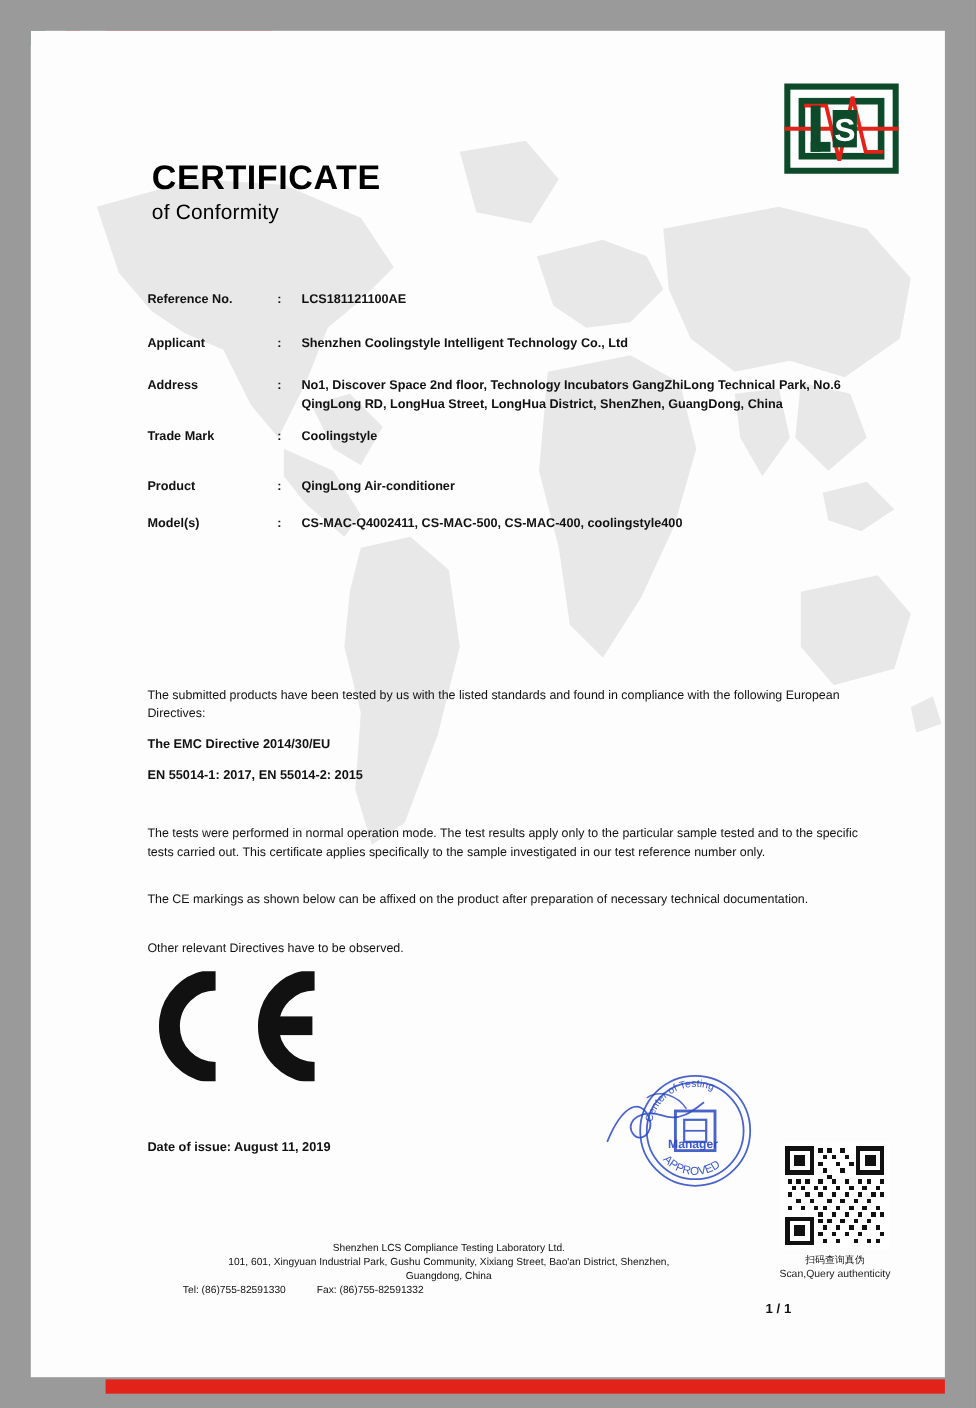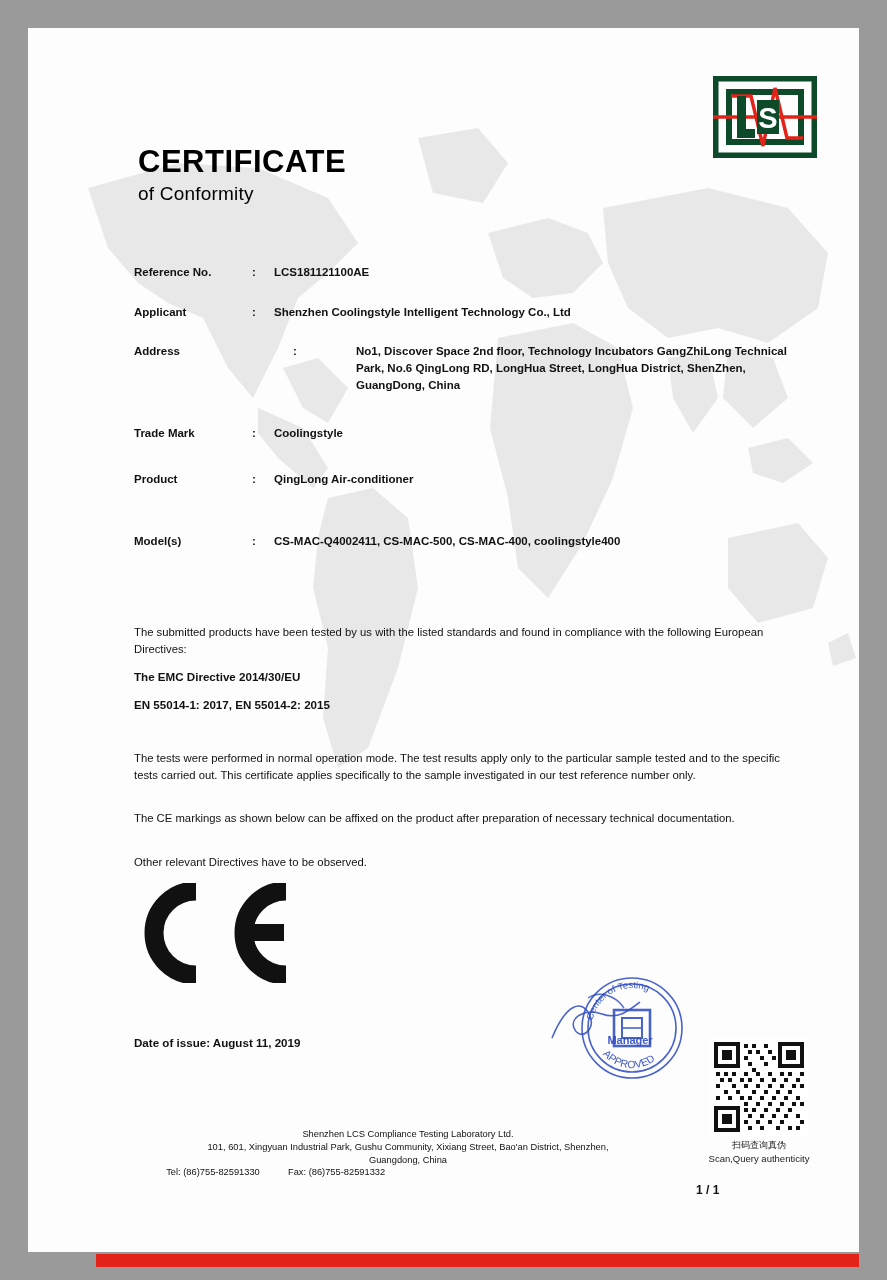--- a/index.html
+++ b/index.html
@@ -271,31 +271,31 @@
       <div class="field-row">
         <span class="field-label">Reference No.</span>
         <span class="field-colon">:</span>
         <span class="field-value">LCS181121100AE</span>
       </div>
       <div class="field-row">
         <span class="field-label">Applicant</span>
         <span class="field-colon">:</span>
         <span class="field-value">Shenzhen Coolingstyle Intelligent Technology Co., Ltd</span>
       </div>
-      <div class="field-row" style="margin-bottom:32px;gap:41px;">
+      <div class="field-row" style="margin-bottom:12px;">
         <span class="field-label">Address</span>
         <span class="field-colon">:</span>
         <span class="field-value">No1, Discover Space 2nd floor, Technology Incubators GangZhiLong Technical Park, No.6 QingLong RD, LongHua Street, LongHua District, ShenZhen, GuangDong, China</span>
       </div>
       <div class="field-row" style="margin-bottom:29px;justify-content:space-between;">
         <span class="field-label">Trade Mark</span>
         <span class="field-colon">:</span>
         <span class="field-value">Coolingstyle</span>
       </div>
-      <div class="field-row" style="margin-bottom:45px;">
+      <div class="field-row" style="margin-bottom:17px;">
         <span class="field-label">Product</span>
         <span class="field-colon">:</span>
         <span class="field-value">QingLong Air-conditioner</span>
       </div>
       <div class="field-row">
         <span class="field-label">Model(s)</span>
         <span class="field-colon">:</span>
         <span class="field-value">CS-MAC-Q4002411, CS-MAC-500, CS-MAC-400, coolingstyle400</span>
       </div>
     </div>

